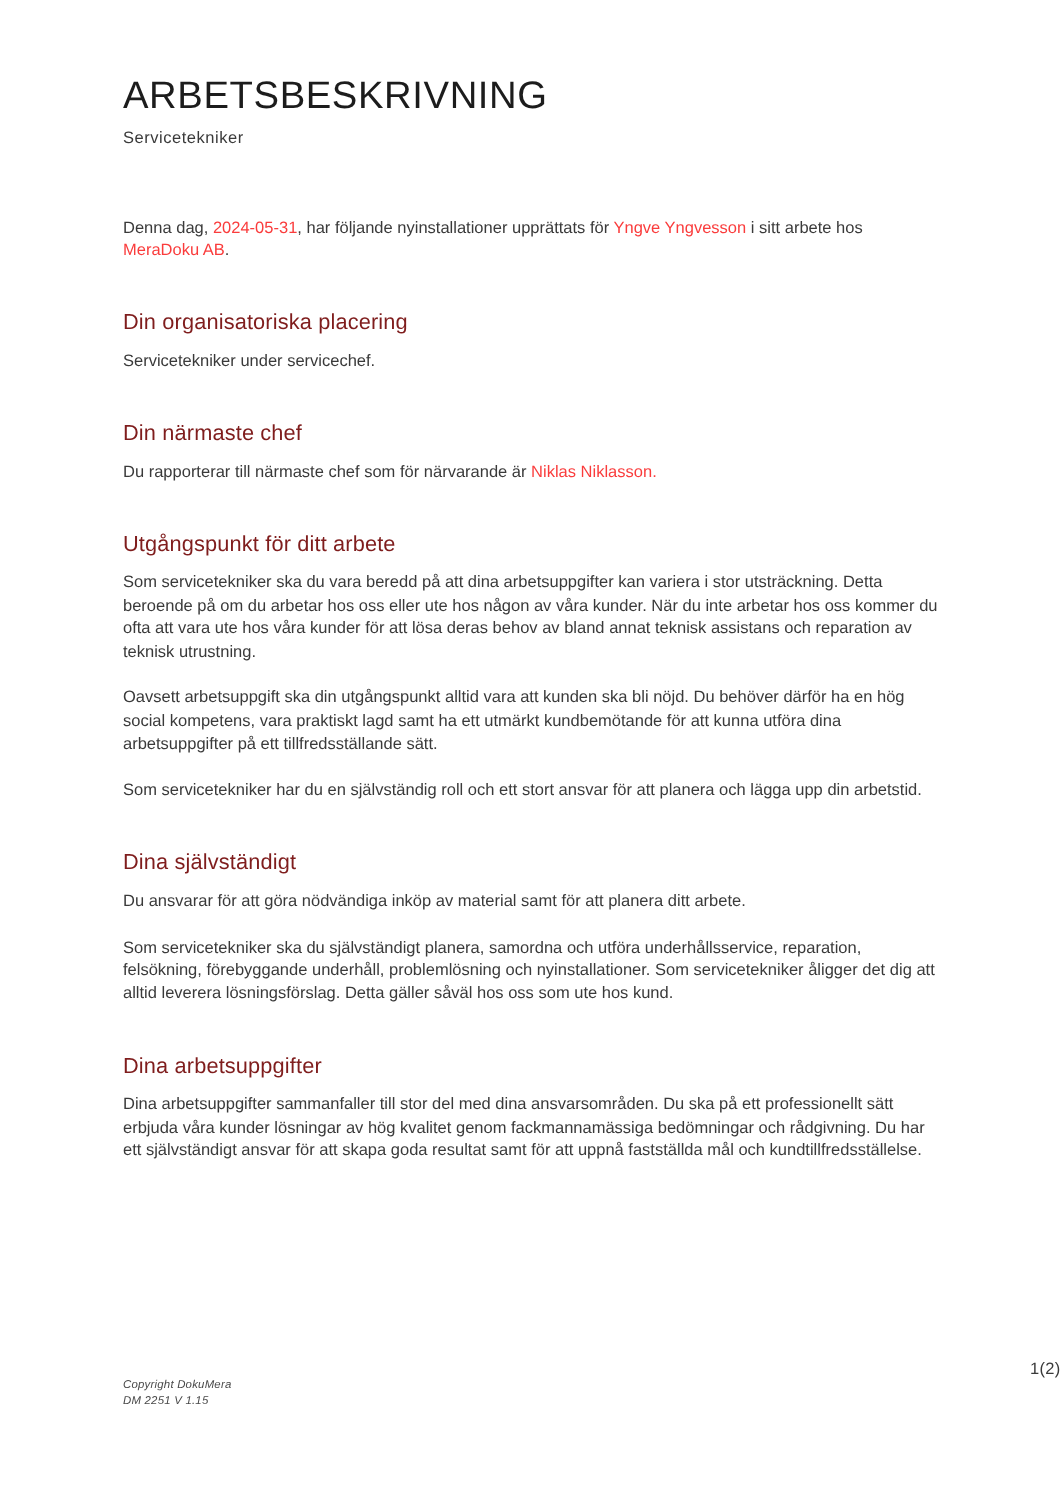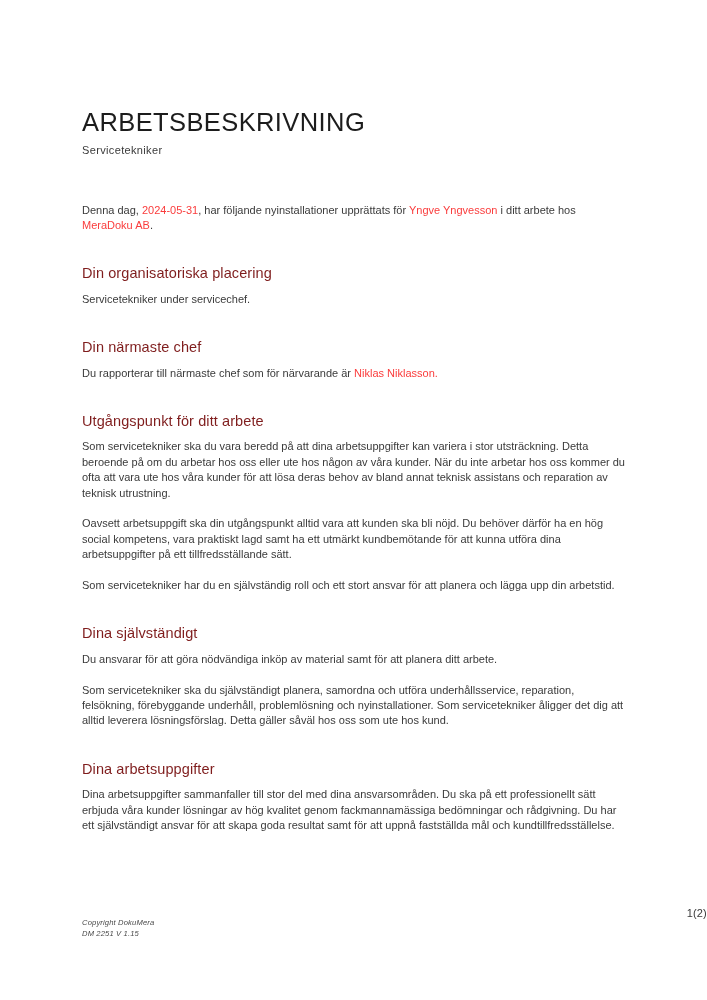--- a/index.html
+++ b/index.html
@@ -20,21 +20,21 @@
   .content {
     position: absolute;
     left: 82px;
     top: 0;
     width: 545px;
   }
 
   
   .doc-title {
     margin: 0;
-    padding-top: 108px;
+    padding-top: 50px;
     font-size: 25.5px;
     font-weight: 300;
     letter-spacing: 0.4px;
     color: #1c1c1c;
     line-height: 1.12;
   }
   .doc-subtitle {
     margin: 7px 0 0 0;
     font-size: 11px;
     font-weight: 400;
@@ -104,21 +104,21 @@
 <body>
 
 <div class="page">
 
   <div class="content">
 
     <h1 class="doc-title">ARBETSBESKRIVNING</h1>
     <div class="doc-subtitle">Servicetekniker</div>
 
     <div class="intro-block">
-      <p class="body"><span>Denna dag, </span><span class="red">2024-05-31</span><span>, har följande nyinstallationer upprättats för </span><span class="red">Yngve Yngvesson</span><span> i ditt arbete hos </span><span class="red">MeraDoku AB</span><span>.</span></p>
+      <p class="body"><span>Denna dag, </span><span class="red">2024-05-31</span><span>, har följande nyinstallationer upprättats för </span><span class="red">Yngve Yngvesson</span><span> i sitt arbete hos </span><span class="red">MeraDoku AB</span><span>.</span></p>
     </div>
 
     <div class="sec-block">
       <h2 class="section">Din organisatoriska placering</h2>
       <p class="body red">Servicetekniker under servicechef.</p>
     </div>
 
     <div class="sec-block">
       <h2 class="section">Din närmaste chef</h2>
       <p class="body"><span>Du rapporterar till närmaste chef som för närvarande är </span><span class="red">Niklas Niklasson.</span></p>

